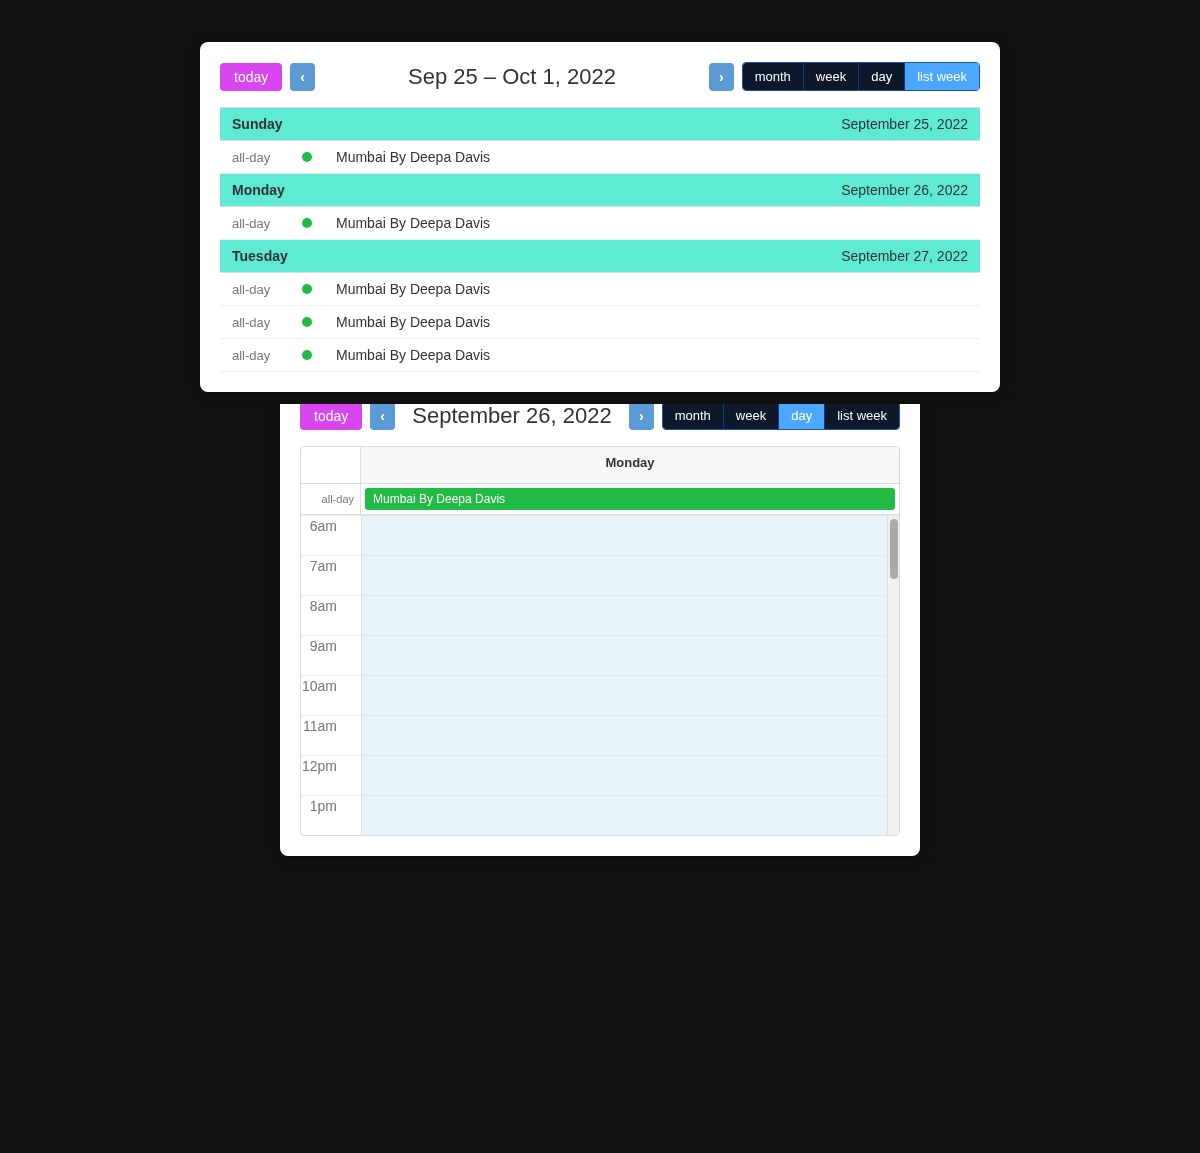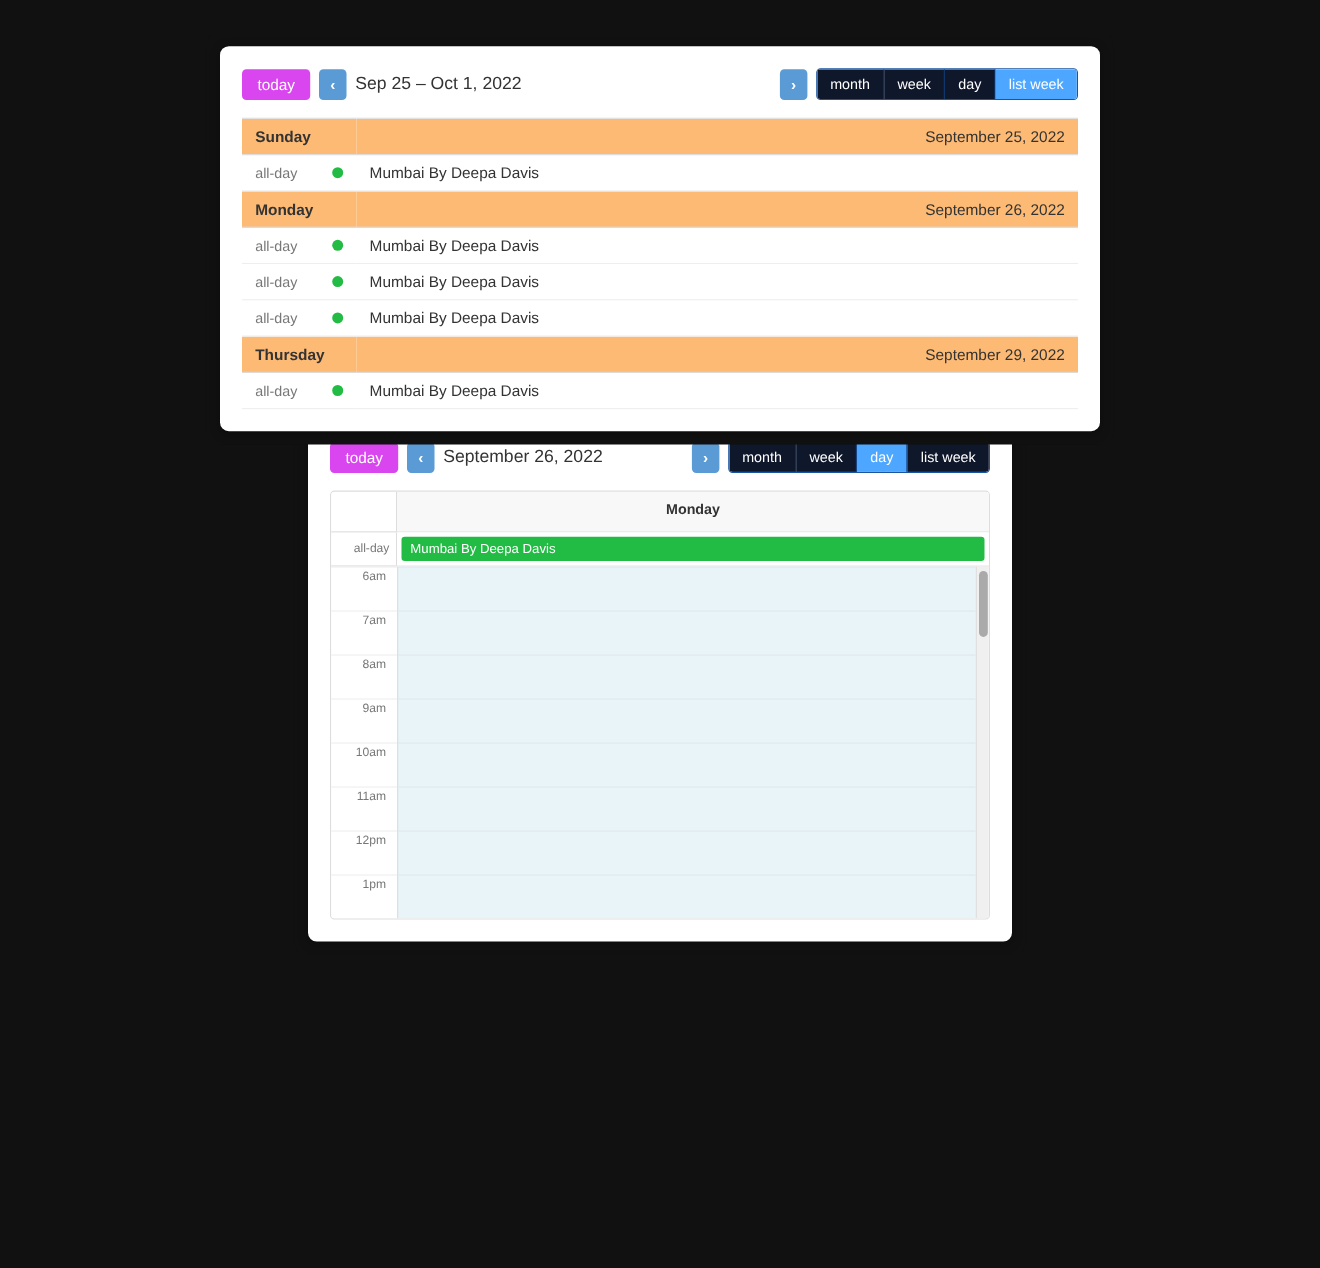--- a/index.html
+++ b/index.html
@@ -57,22 +57,22 @@
       border: none;
       border-radius: 4px;
       padding: 6px 10px;
       font-size: 14px;
       cursor: pointer;
       font-weight: bold;
     }
 
     .date-title {
       flex: 1;
-      text-align: left;
-      font-size: 16px;
+      text-align: center;
+      font-size: 22px;
       font-weight: 400;
       color: #333;
     }
 
     .view-buttons {
       display: flex;
       border-radius: 4px;
       overflow: hidden;
       border: 1px solid #1a56a0;
     }
@@ -96,21 +96,21 @@
     }
 
     
     .list-table {
       width: 100%;
       border-collapse: collapse;
       font-size: 14px;
     }
 
     .day-header-row td {
-      background: #fdba74;
+      background: #5eead4;
       padding: 8px 12px;
       font-weight: bold;
       color: #333;
       border-top: 1px solid #ddd;
       border-bottom: 1px solid #ddd;
     }
 
     .day-header-row .day-name {
       font-weight: bold;
       font-size: 14px;
@@ -213,24 +213,24 @@
       position: relative;
     }
 
     .time-slots {
       display: flex;
       flex-direction: column;
     }
 
     .time-slot-label {
       height: 40px;
-      font-size: 11px;
+      font-size: 14px;
       color: #777;
       text-align: right;
-      padding-right: 10px;
+      padding-right: 24px;
       padding-top: 2px;
       border-top: 1px solid #eee;
     }
 
     .day-grid-col {
       background: #e8f4f8;
       position: relative;
       border-left: 1px solid #ddd;
     }
 
@@ -312,34 +312,34 @@
       </tr>
             <tr class="day-header-row">
       <td colspan="3" class="day-name">Monday</td>
       <td class="day-date">September 26, 2022</td>
     </tr>
             <tr class="event-row">
         <td class="time-cell">all-day</td>
         <td class="dot-cell"><span class="event-dot"></span></td>
         <td class="event-title" colspan="2">Mumbai By Deepa Davis</td>
       </tr>
+            <tr class="day-header-row">
+      <td colspan="3" class="day-name">Tuesday</td>
+      <td class="day-date">September 27, 2022</td>
+    </tr>
             <tr class="event-row">
         <td class="time-cell">all-day</td>
         <td class="dot-cell"><span class="event-dot"></span></td>
         <td class="event-title" colspan="2">Mumbai By Deepa Davis</td>
       </tr>
             <tr class="event-row">
         <td class="time-cell">all-day</td>
         <td class="dot-cell"><span class="event-dot"></span></td>
         <td class="event-title" colspan="2">Mumbai By Deepa Davis</td>
       </tr>
-            <tr class="day-header-row">
-      <td colspan="3" class="day-name">Thursday</td>
-      <td class="day-date">September 29, 2022</td>
-    </tr>
             <tr class="event-row">
         <td class="time-cell">all-day</td>
         <td class="dot-cell"><span class="event-dot"></span></td>
         <td class="event-title" colspan="2">Mumbai By Deepa Davis</td>
       </tr>
           </tbody>
       </table>
     </div>
   </div>
 

